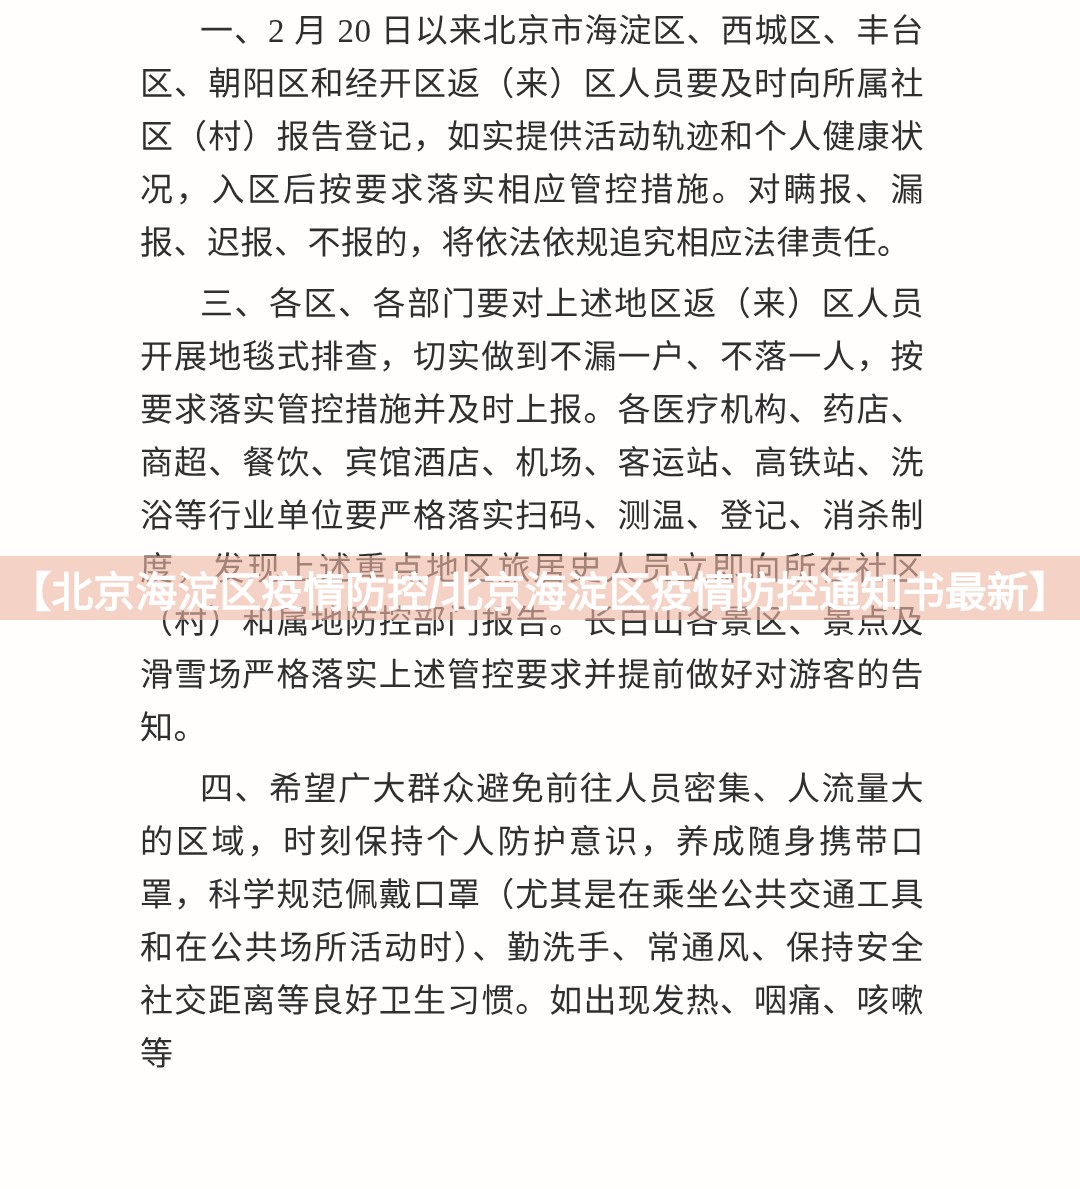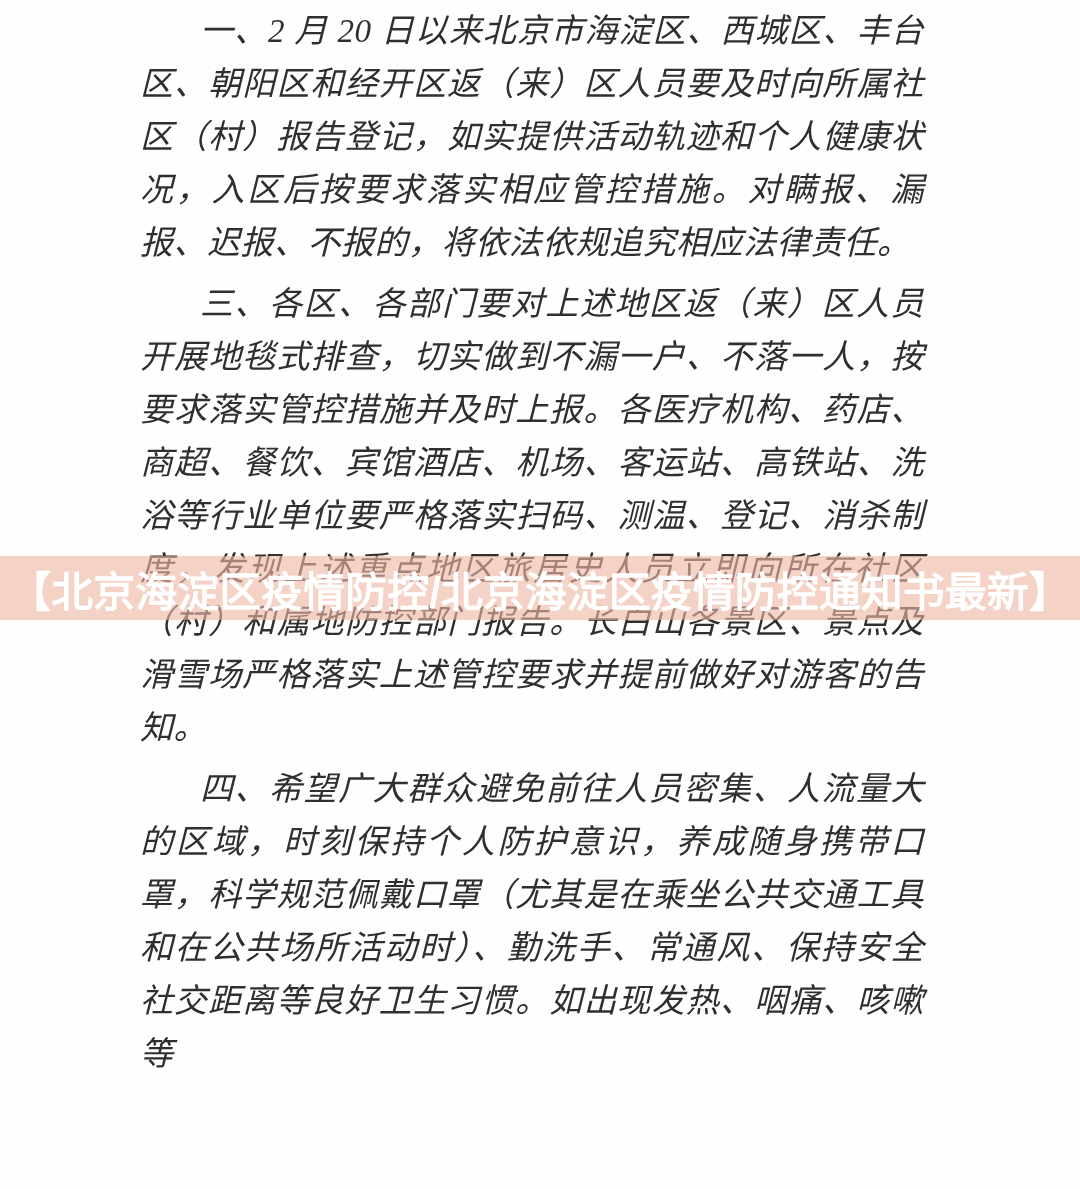--- a/index.html
+++ b/index.html
@@ -27,21 +27,20 @@
     color: #2f2f2f;
     font-size: 33px;
     line-height: 53px;
     text-align: justify;
     letter-spacing: 0.5px;
   }
   .doc p {
     margin: 0 16px 8px 0;
     text-indent: 60px;
     word-break: break-all;
-    font-style: italic;
   }
   .banner {
     position: absolute;
     left: 0;
     top: 556px;
     width: 1080px;
     height: 64px;
     background: rgba(239, 182, 165, 0.62);
     display: flex;
     align-items: center;

